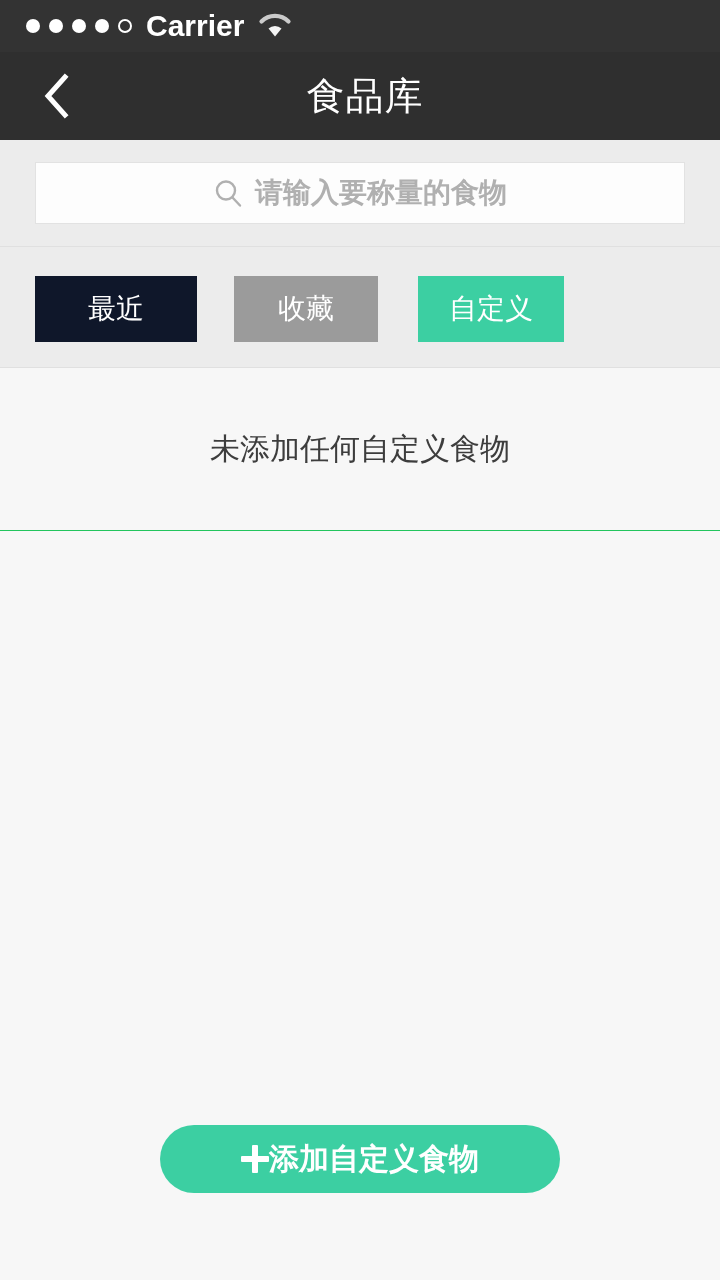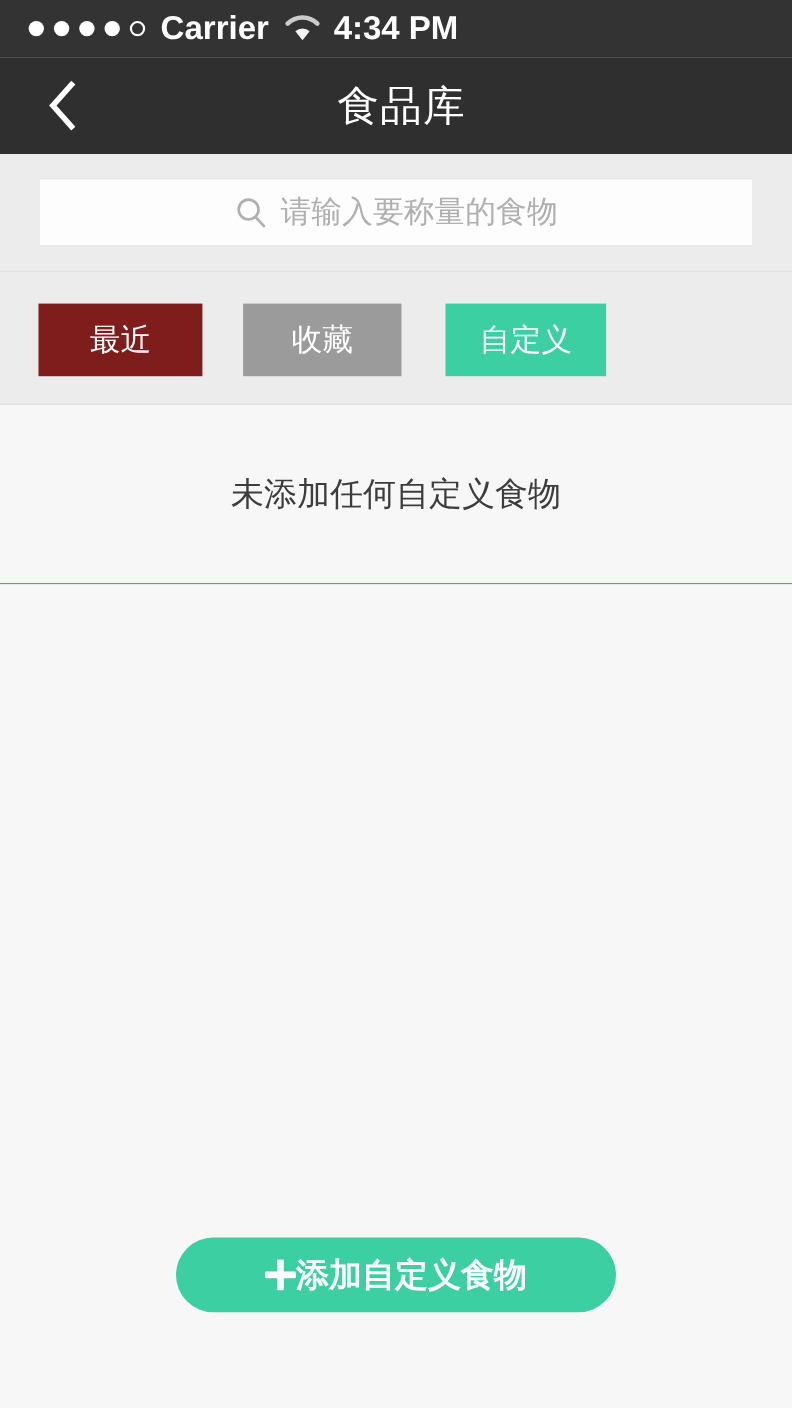--- a/index.html
+++ b/index.html
@@ -65,40 +65,40 @@
   .search-section {
     position:absolute; top:140px; left:0; width:720px; height:106px;
     background:#ececec;
     display:flex; align-items:center; justify-content:center;
   }
   .search-box {
     width:650px; height:62px; background:#fdfdfd;
     border:1px solid #e2e2e2;
     display:flex; align-items:center; justify-content:center;
   }
-  .search-inner { display:flex; align-items:center; gap:12px; }
+  .search-inner { display:flex; align-items:center; gap:12px;font-weight:bold; }
   .search-icon { width:30px; height:30px; }
   .search-ph { color:#b0b0b0; font-size:28px; }
 
   
   .tabs-section {
     position:absolute; top:246px; left:0; width:720px; height:122px;
     background:#ececec;
     border-top:1px solid #e0e0e0;
     border-bottom:1px solid #e0e0e0;
   }
   .tabs-row {
     position:absolute; top:29px; left:0; width:720px; height:66px;
     display:flex; align-items:stretch;
   }
   .tab {
     height:66px; display:flex; align-items:center; justify-content:center;
     font-size:28px; color:#ffffff;
   }
-  .tab-0 { margin-left:35px; width:149px; background:#7f1d1d; }
+  .tab-0 { margin-left:35px; width:162px; background:#0f172a; }
   .tab-1 { margin-left:37px; width:144px; background:#9b9b9b; }
   .tab-2 { margin-left:36px; width:136px; background:#333333; font-weight:700; }
   .tab-3 { margin-left:40px; width:146px; background:#3ccfa2; }
 
   
   .content {
     position:absolute; top:369px; left:0; width:720px; bottom:0;
     background:#f7f7f7;
   }
   .empty-row {
@@ -144,21 +144,20 @@
       </div>
       <span class="carrier">Carrier</span>
       <span class="wifi">
         <svg width="34" height="26" viewBox="0 0 34 26">
           <path d="M17 23.5 L10.5 15.5 A9.5 9.5 0 0 1 23.5 15.5 Z" fill="#ffffff" opacity="0.95"></path>
           <path d="M3.5 8.5 A19 19 0 0 1 30.5 8.5" stroke="#ffffff" stroke-width="4.2" fill="none" stroke-linecap="round" opacity="0.75"></path>
         </svg>
       </span>
     </div>
 
-    <div class="sb-center">4:34 PM</div>
 
   </div>
 
   <div class="navbar">
     <div class="back-btn">
       <span>
         <svg width="30" height="46" viewBox="0 0 30 46">
           <path d="M24 4 L7 23 L24 42" fill="none" stroke="#ffffff" stroke-width="5" stroke-linecap="square" stroke-linejoin="miter"></path>
         </svg>
       </span>

